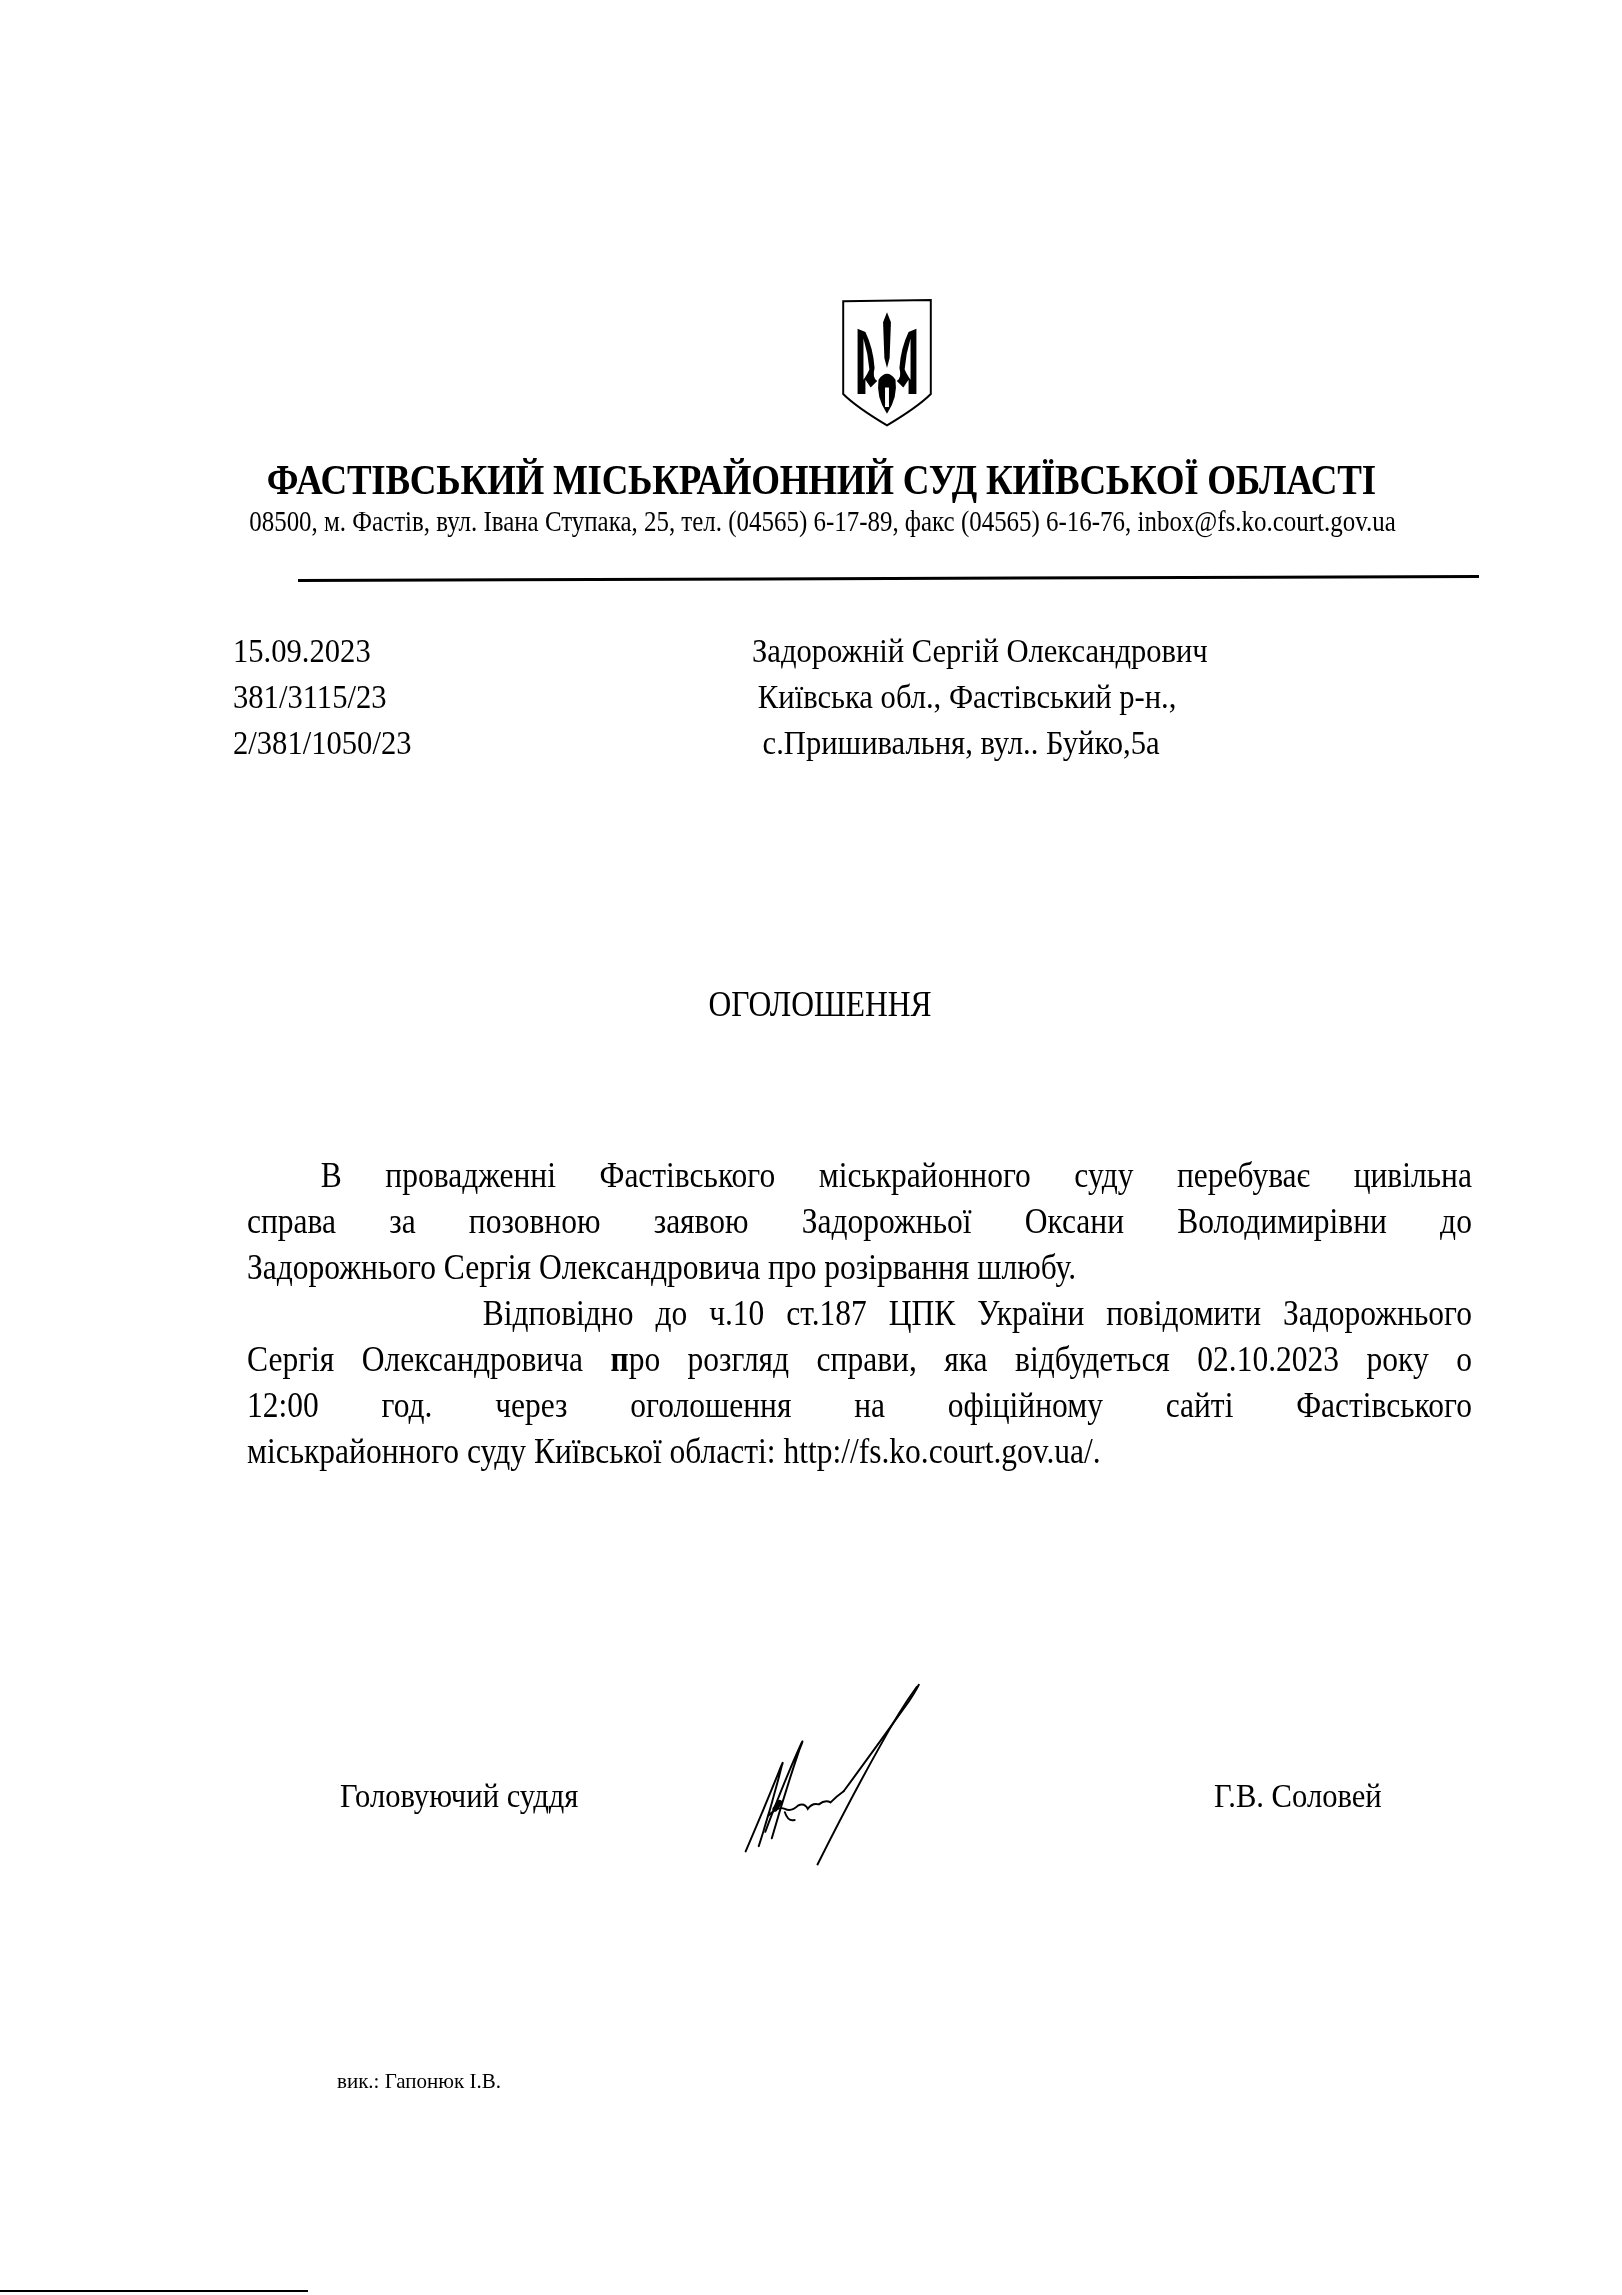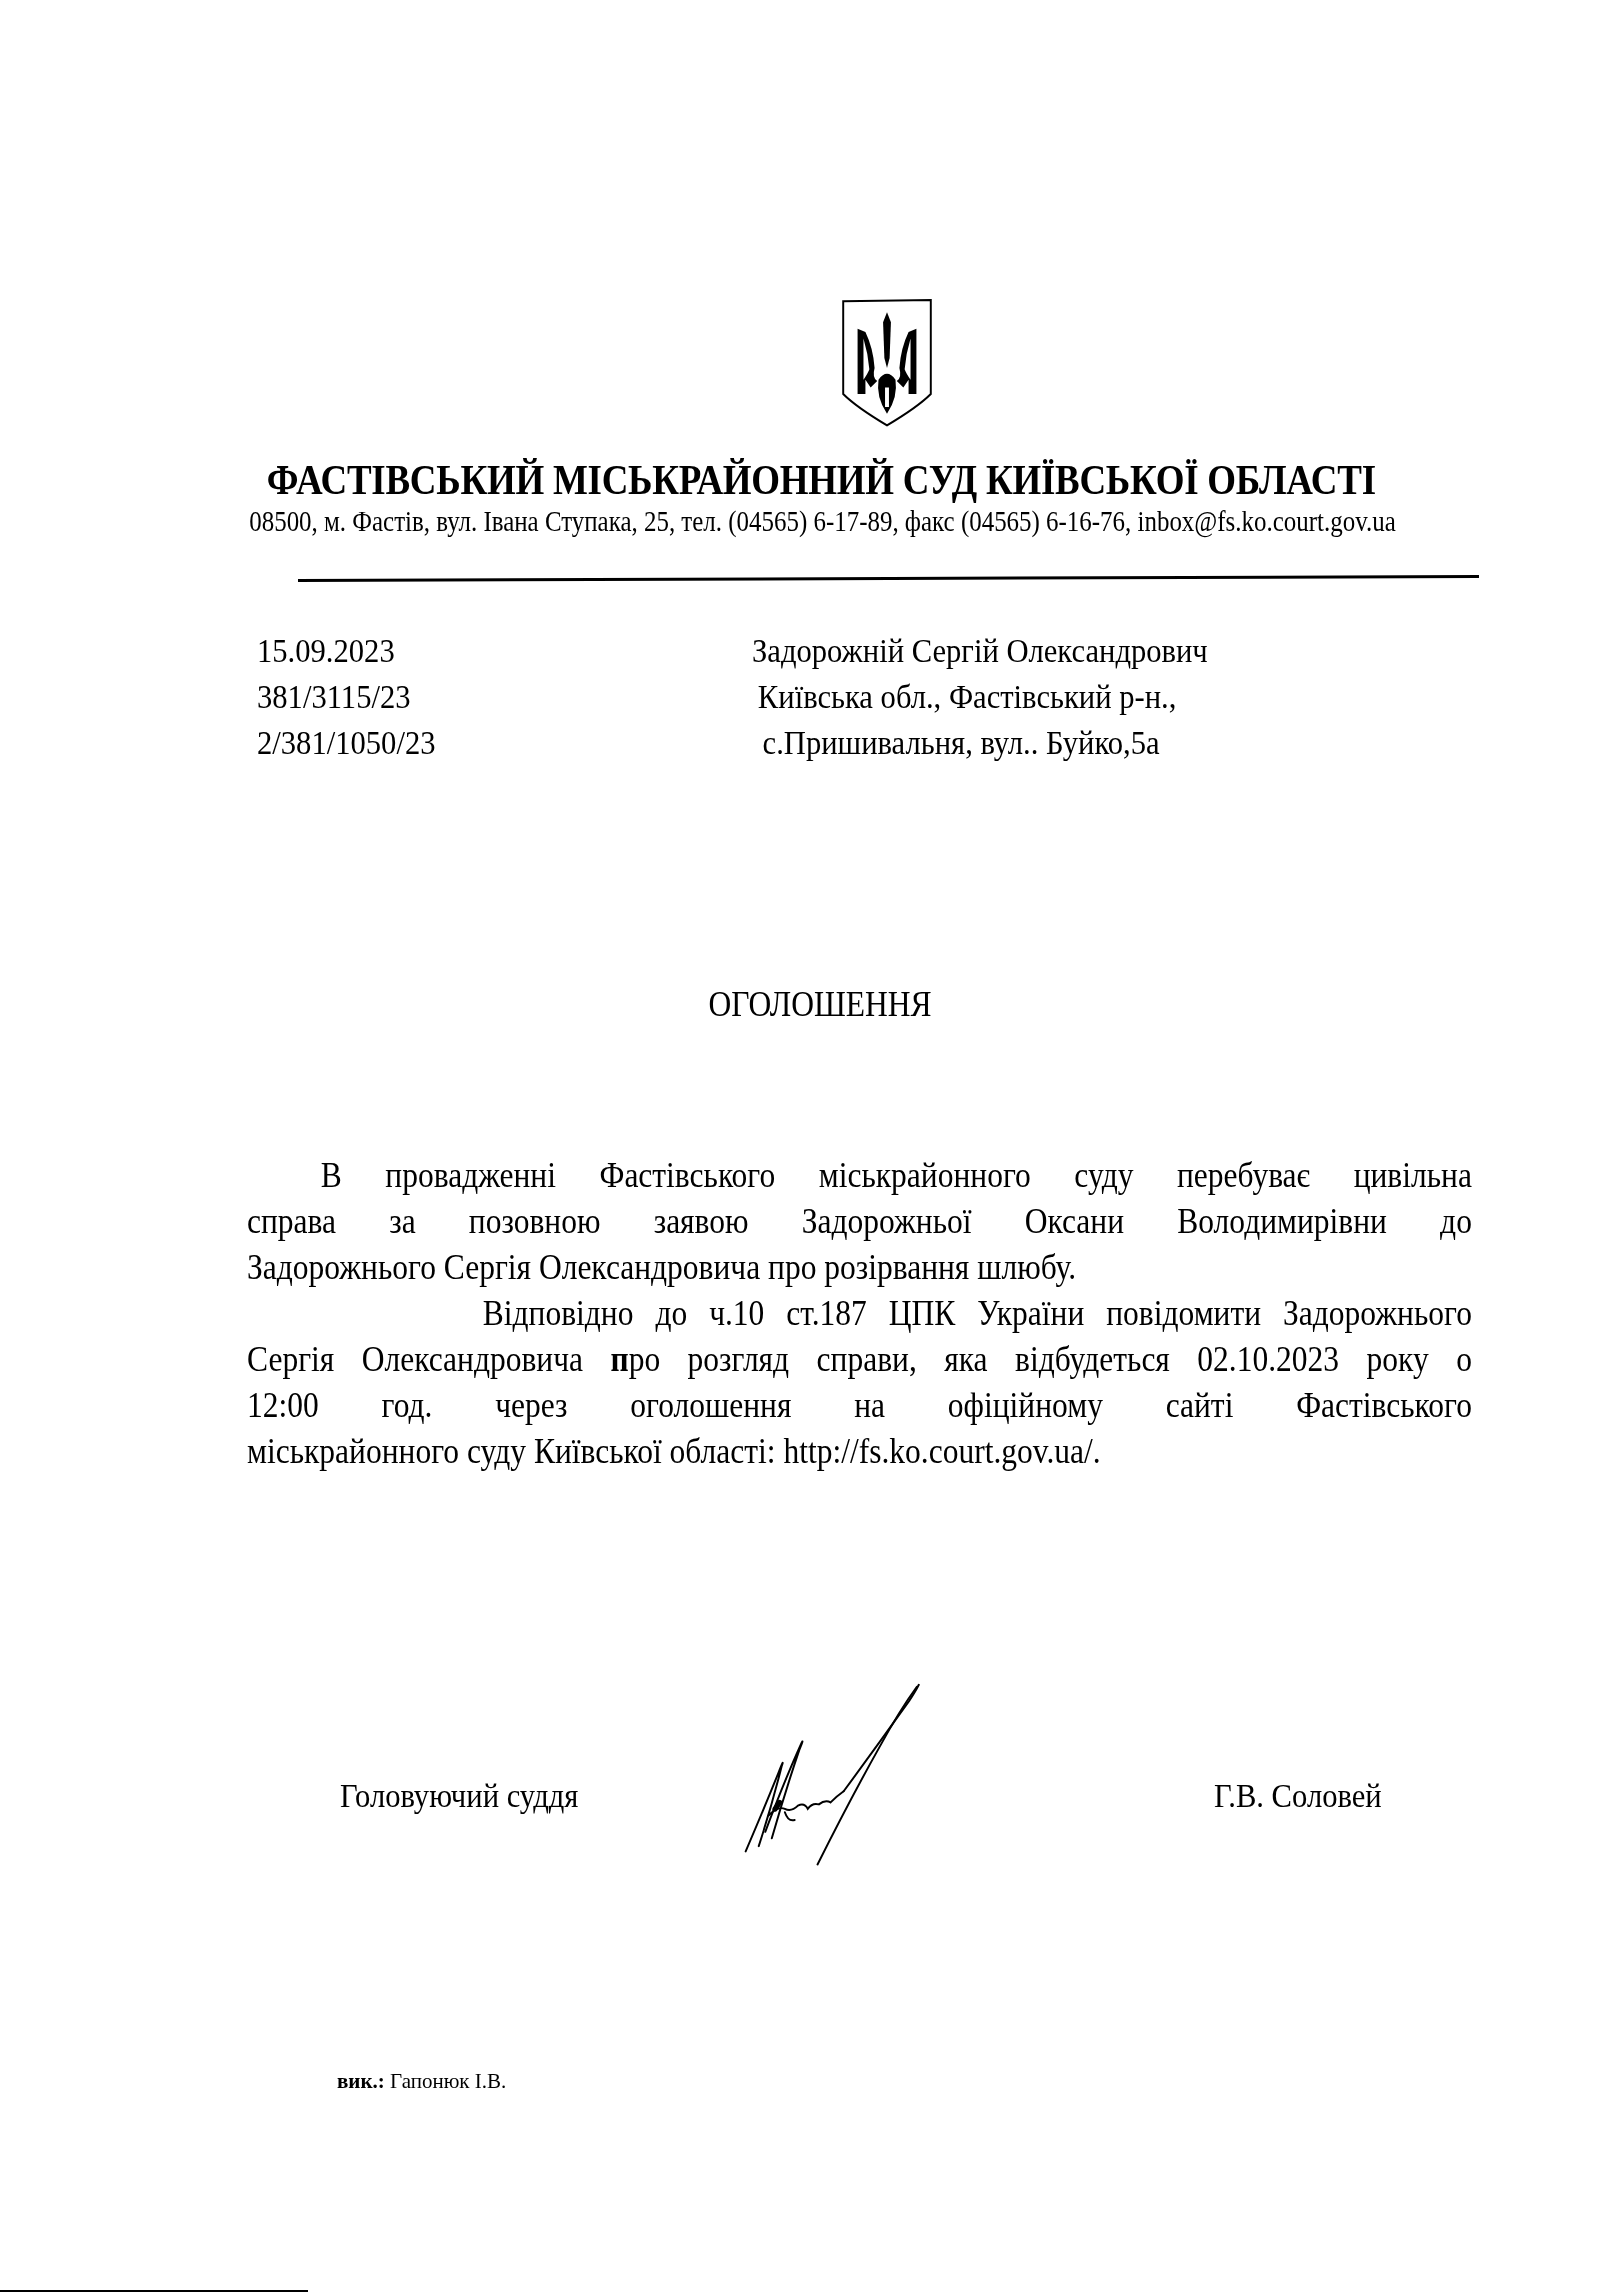--- a/index.html
+++ b/index.html
@@ -14,40 +14,40 @@
       font-weight: bold; font-size: 42px; line-height: 46px; letter-spacing: -0.3px;
       transform: scaleX(0.88); transform-origin: 893px 0;
     }
     #court-address {
       left: 0; width: 1623px; top: 504px; text-align: center;
       font-size: 29px; line-height: 34px;
       transform: scaleX(0.86); transform-origin: 890px 0;
     }
     #rule { left: 298px; top: 577px; width: 1181px; height: 2.6px; background: #000; transform: rotate(-0.2deg); }
     .meta-line { font-size: 34px; line-height: 46px; white-space: nowrap; transform: scaleX(0.9); transform-origin: 0 0; }
-    #left-block { left: 257px; top: 628px; }
+    #left-block { left: 233px; top: 628px; }
     #right-block { left: 752px; top: 628px; }
     #right-block .meta-line:nth-child(2) { padding-left: 6.5px; }
     #right-block .meta-line:nth-child(3) { padding-left: 11.8px; }
     #notice-title {
       left: 0; width: 1623px; top: 982px; text-align: center;
       font-size: 35px; line-height: 46px; transform: scaleX(0.9); transform-origin: 896px 0;
     }
     #body-text { left: 247px; top: 1153px; width: 1361px; transform: scaleX(0.9); transform-origin: 0 0; }
     .para { font-size: 35px; line-height: 46px; text-align: justify; text-align-last: left; margin: 0; }
     .line { display: block; text-align: justify; text-align-last: justify; }
     .line.last { text-align-last: left; }
     .indent1 { padding-left: 82px; }
     .indent2 { padding-left: 262px; }
     #sig-row { left: 0; top: 1773px; width: 1298px; height: 59px; }
     #sig-title { left: 340px; top: 0; font-size: 34px; line-height: 46px; white-space: nowrap; transform: scaleX(0.9); transform-origin: 0 0; }
     #sig-name { left: 1214px; top: 0; font-size: 34px; line-height: 46px; white-space: nowrap; transform: scaleX(0.9); transform-origin: 0 0; }
     #signature { left: 739px; top: 1675px; width: 340px; height: 196px; }
     #executor { left: 337px; top: 2068px; font-size: 21px; line-height: 26px; white-space: nowrap; }
-    #executor .ex-label { font-weight: bold; }
+    #executor .ex-label { font-weight: normal; }
     #scan-edge { left: 0; top: 2290px; width: 308px; height: 2px; background: #000; }
   </style>
 </head>
 <body>
 
 <svg id="emblem" class="abs" viewBox="0 0 146 205">
   <path d="M6 8 L140 6 L140 150 Q120 170 73 198 Q26 170 6 150 Z" fill="none" stroke="#000" stroke-width="3"></path>
   <g fill="#000">
     <path d="M73 25 L79 40 L77 95 L73 110 L69 95 L67 40 Z"></path>
     <path d="M28 50 L40 55 Q52 80 54 110 Q50 125 58 130 L48 140 L40 128 L40 150 L106 150 L106 128 L98 140 L88 130 Q96 125 92 110 Q94 80 106 55 L118 50 L118 150 L28 150 Z M37 65 L37 128 Q44 118 46 112 Q44 88 37 65 Z M109 65 Q102 88 100 112 Q102 118 109 128 Z"></path>

